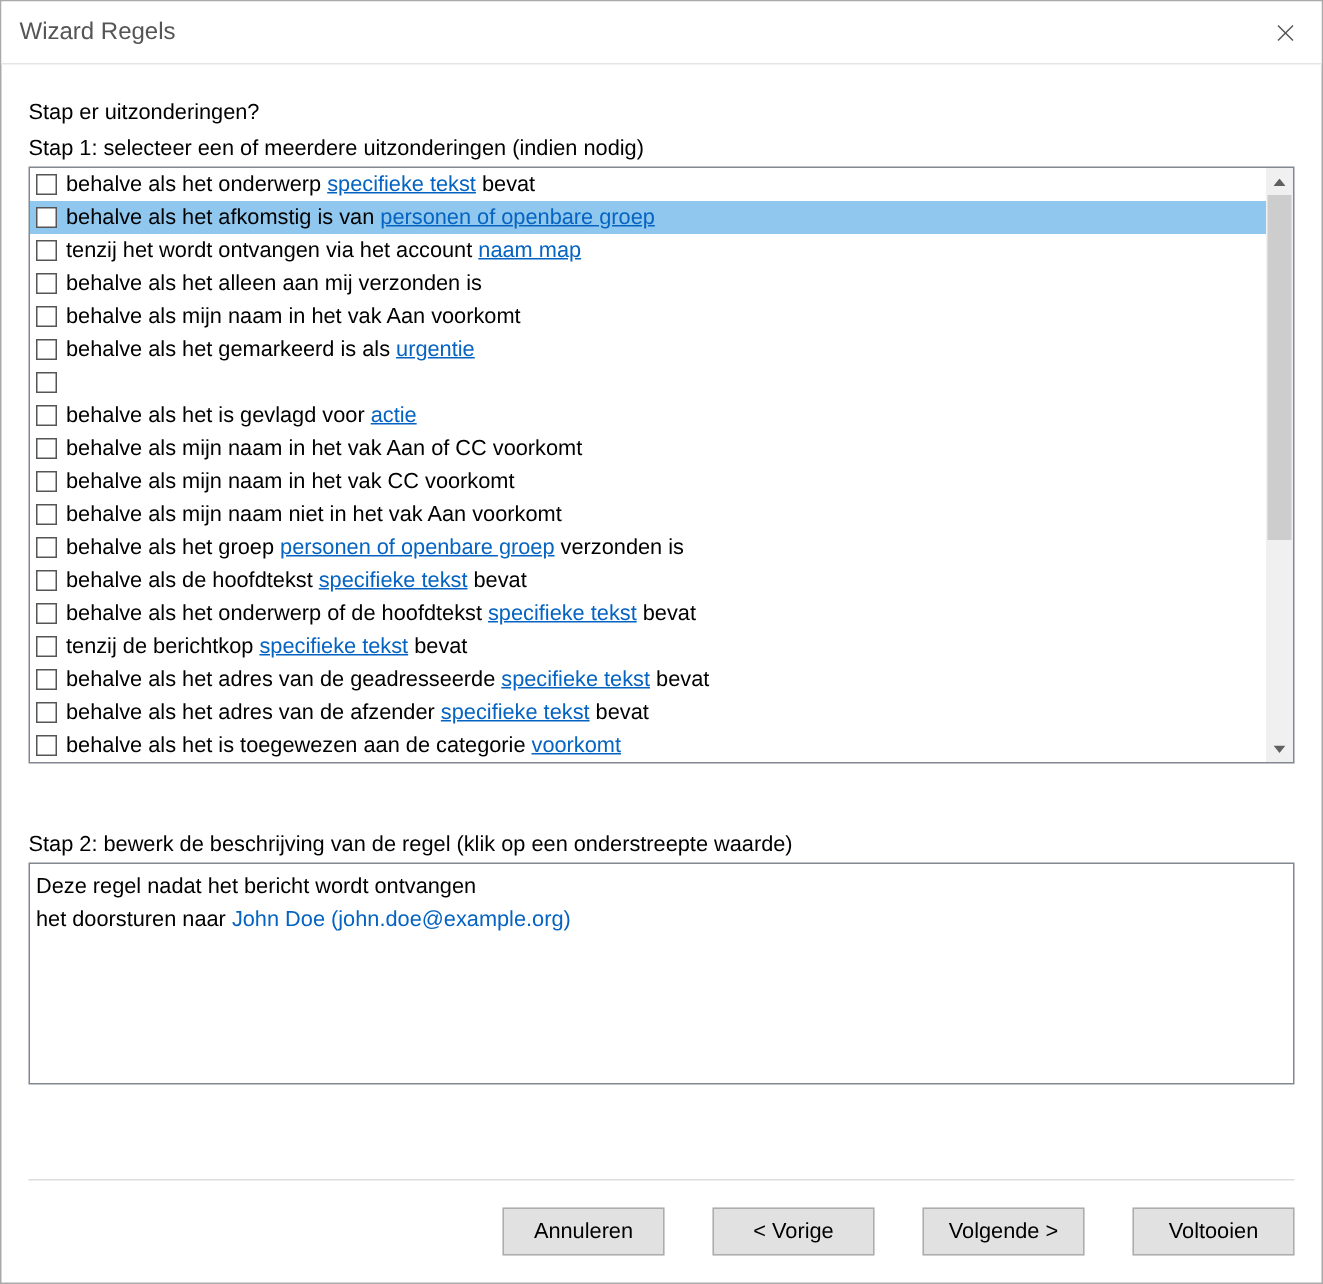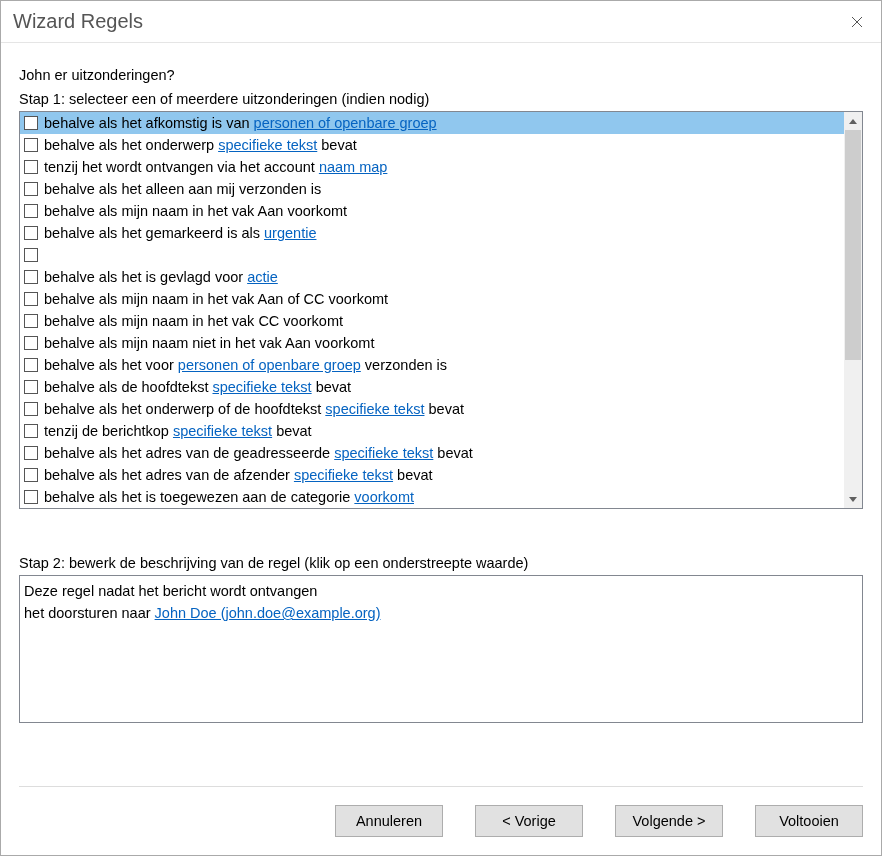--- a/index.html
+++ b/index.html
@@ -21,21 +21,21 @@
   .titlebar {
     height: 42px;
     background: #fff;
     display: flex; align-items: center;
     justify-content: space-between;
     padding-left: 12px;
     border-bottom: 1px solid #e5e5e5;
   }
   .titlebar .title {
     color: #555;
-    font-size: 20px;
+    font-size: 16px;
   }
   .close-btn {
     width: 48px; height: 42px;
     display: flex; align-items: center; justify-content: center;
     cursor: pointer;
   }
   .close-btn svg { stroke: #555; stroke-width: 1; }
   .content {
     flex: 1;
     padding: 10px 18px 0 18px;
@@ -95,21 +95,20 @@
   }
   .desc-box {
     border: 1px solid #828790;
     height: 148px;
     padding: 4px 4px;
     background: #fff;
     line-height: 22px;
   }
   .desc-box span.link {
     color: #0563c1;
-    text-decoration: underline;
     cursor: pointer;
   }
   .spacer { flex: 1; }
   .sep {
     border-top: 1px solid #ddd;
     margin: 18px 0 0 0;
   }
   .buttons {
     display: flex;
     justify-content: flex-end;
@@ -134,35 +133,35 @@
     <div class="title">Wizard Regels</div>
     <div class="close-btn">
       <svg width="12" height="12" viewBox="0 0 12 12">
           <line x1="1" y1="1" x2="11" y2="11"></line>
           <line x1="11" y1="1" x2="1" y2="11"></line>
         </svg>
     </div>
   </div>
 
   <div class="content">
-    <div class="heading">John er uitzonderingen?</div>
+    <div class="heading">Stap er uitzonderingen?</div>
     <div class="step-label">Stap 1: selecteer een of meerdere uitzonderingen (indien nodig)</div>
 
     <div class="listbox-wrap">
       <div class="listbox" id="exceptions-list">
+          <div class="list-row">
+            <div class="chk"></div>
+            <div class="row-text"><span>behalve als het onderwerp </span><span class="link">specifieke tekst</span><span> bevat</span></div>
+          </div>
           <div class="list-row selected">
             <div class="chk"></div>
             <div class="row-text"><span>behalve als het afkomstig is van </span><span class="link">personen of openbare groep</span></div>
           </div>
           <div class="list-row">
             <div class="chk"></div>
-            <div class="row-text"><span>behalve als het onderwerp </span><span class="link">specifieke tekst</span><span> bevat</span></div>
-          </div>
-          <div class="list-row">
-            <div class="chk"></div>
             <div class="row-text"><span>tenzij het wordt ontvangen via het account </span><span class="link">naam map</span></div>
           </div>
           <div class="list-row">
             <div class="chk"></div>
             <div class="row-text"><span>behalve als het alleen aan mij verzonden is</span></div>
           </div>
           <div class="list-row">
             <div class="chk"></div>
             <div class="row-text"><span>behalve als mijn naam in het vak Aan voorkomt</span></div>
           </div>
@@ -184,21 +183,21 @@
           <div class="list-row">
             <div class="chk"></div>
             <div class="row-text"><span>behalve als mijn naam in het vak CC voorkomt</span></div>
           </div>
           <div class="list-row">
             <div class="chk"></div>
             <div class="row-text"><span>behalve als mijn naam niet in het vak Aan voorkomt</span></div>
           </div>
           <div class="list-row">
             <div class="chk"></div>
-            <div class="row-text"><span>behalve als het voor </span><span class="link">personen of openbare groep</span><span> verzonden is</span></div>
+            <div class="row-text"><span>behalve als het groep </span><span class="link">personen of openbare groep</span><span> verzonden is</span></div>
           </div>
           <div class="list-row">
             <div class="chk"></div>
             <div class="row-text"><span>behalve als de hoofdtekst </span><span class="link">specifieke tekst</span><span> bevat</span></div>
           </div>
           <div class="list-row">
             <div class="chk"></div>
             <div class="row-text"><span>behalve als het onderwerp of de hoofdtekst </span><span class="link">specifieke tekst</span><span> bevat</span></div>
           </div>
           <div class="list-row">

